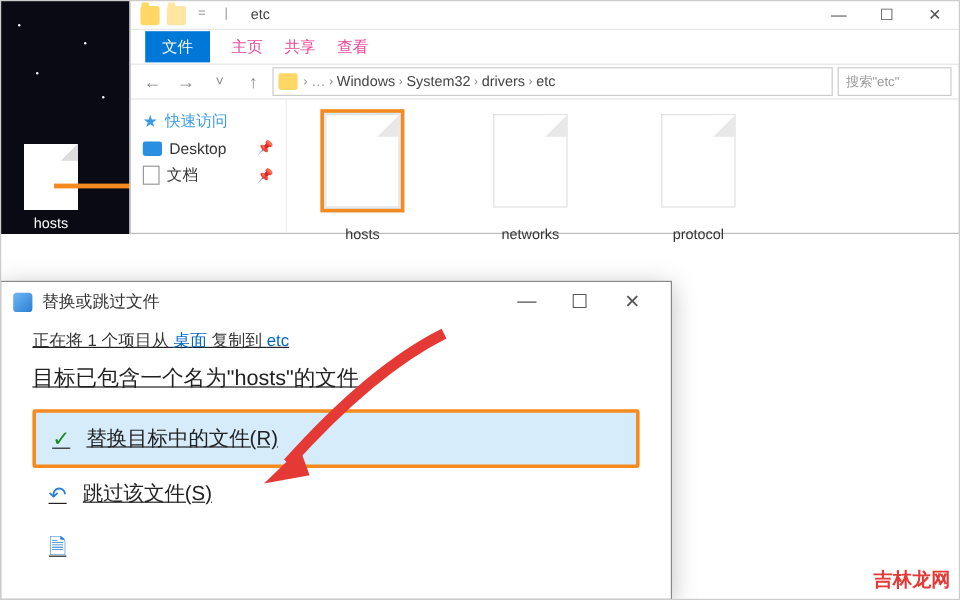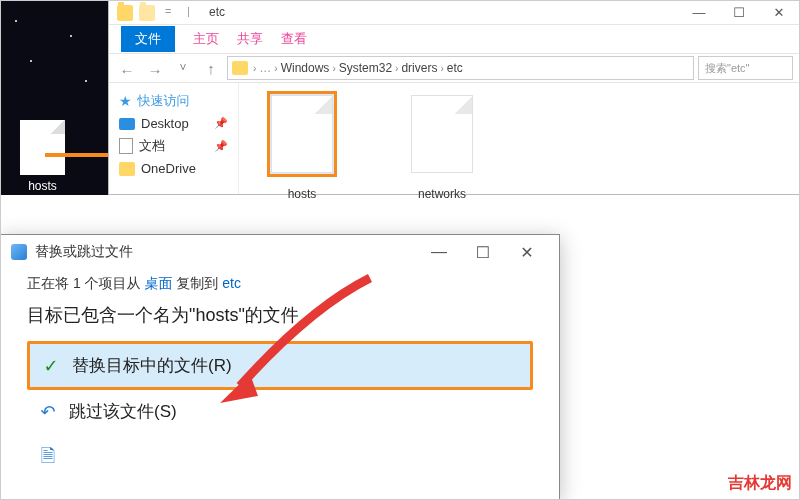--- a/index.html
+++ b/index.html
@@ -58,21 +58,21 @@
   .file-item .fname { font-size: 12px; color: #333; margin-top: 6px; }
   .file-item.sel .file-icon-wrap { border: 3px solid #f58a1f; padding: 1px; display: inline-block; background: #d6ecfb; }
   .file-icon-wrap { display: inline-block; padding: 4px; }
 
   
   .dialog { position: absolute; left: 0; bottom: 0; width: 560px; background: #fff; border: 1px solid #888; box-shadow: 0 4px 20px rgba(0,0,0,0.25); }
   .dlg-title { height: 34px; display: flex; align-items: center; padding: 0 10px; font-size: 14px; color: #333; }
   .dlg-title .ico { width: 16px; height: 16px; background: linear-gradient(135deg,#6fb8f5,#2a7fd4); border-radius: 3px; margin-right: 8px; }
   .dlg-ctrls { margin-left: auto; display: flex; gap: 0; }
   .dlg-ctrls div { width: 44px; height: 30px; display: flex; align-items: center; justify-content: center; color: #555; font-size: 16px; }
-  .dlg-body { padding: 6px 26px 16px; font-size: 16px; color: #222; }
+  .dlg-body { padding: 6px 26px 16px; font-size: 16px; color: #222; text-decoration: underline; }
   .dlg-line1 { font-size: 14px; color: #333; margin-bottom: 10px; }
   .dlg-line1 .blue { color: #0066cc; }
   .dlg-msg { font-size: 18px; margin-bottom: 14px; color: #222; }
   .dlg-opt { display: flex; align-items: center; gap: 10px; padding: 10px 10px; font-size: 17px; cursor: pointer; border-radius: 2px; }
   .dlg-opt.sel { background: #d6ecfb; border: 3px solid #f58a1f; }
   .dlg-opt .oi { width: 22px; display: flex; justify-content: center; font-size: 18px; }
   .check { color: #1a8c1a; }
   .undo { color: #2a7fd4; }
   .compare { color: #2a7fd4; }
 
@@ -153,33 +153,33 @@
       <div class="side-item">
         <span class="dt-icon"></span>
         <span>Desktop</span>
         <span class="pin">📌</span>
       </div>
       <div class="side-item">
         <span class="doc-icon-s"></span>
         <span>文档</span>
         <span class="pin">📌</span>
       </div>
-      <div class="side-item">
-        <span class="od-icon"></span>
-        <span>OneDrive</span>
-      </div>
     </div>
     <div class="file-grid">
       <div class="file-item sel">
         <span class="file-icon-wrap"><div class="file-icon"></div></span>
         <div class="fname">hosts</div>
       </div>
       <div class="file-item">
         <span class="file-icon-wrap"><div class="file-icon"></div></span>
         <div class="fname">networks</div>
+      </div>
+      <div class="file-item">
+        <span class="file-icon-wrap"><div class="file-icon"></div></span>
+        <div class="fname">protocol</div>
       </div>
     </div>
   </div>
 </div>
 
 <div class="dialog">
   <div class="dlg-title">
     <span class="ico"></span>
     <span>替换或跳过文件</span>
     <div class="dlg-ctrls">

